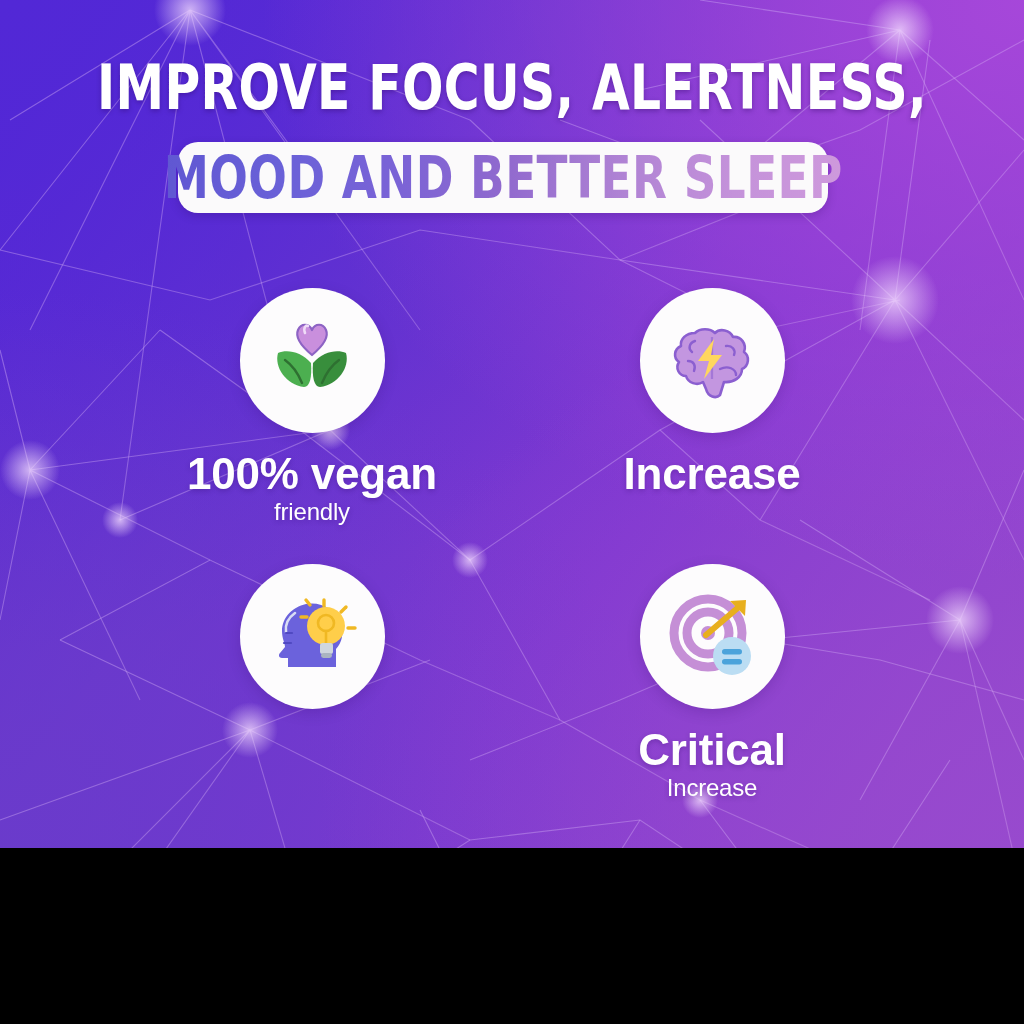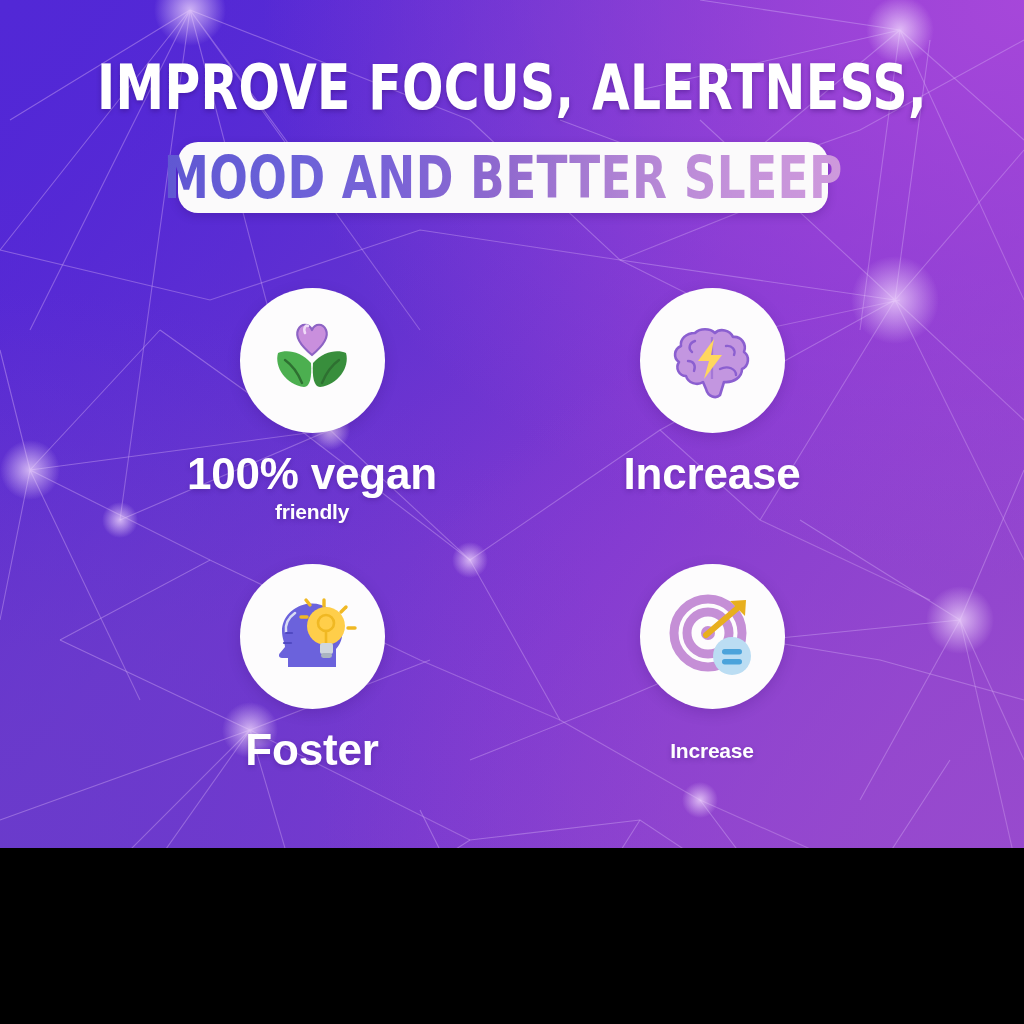--- a/index.html
+++ b/index.html
@@ -91,22 +91,22 @@
     font-weight:700;
     font-size:44px;
     line-height:37px;
     color:#ffffff;
     letter-spacing:-0.2px;
     text-shadow:0 2px 5px rgba(40,0,90,0.25);
     white-space:nowrap;
   }
   .lbl-reg{
     display:block;
-    font-weight:700;
-    font-size:21px;
+    font-weight:400;
+    font-size:24px;
     line-height:39px;
     color:#ffffff;
     letter-spacing:-0.2px;
     text-shadow:0 2px 5px rgba(40,0,90,0.25);
     white-space:nowrap;
   }
   
   .grid .feature.row2{ margin-top:18px; }
 </style>
 </head>
@@ -237,36 +237,36 @@
             <path d="M48 18 L44 13"></path>
           </g>
           <circle cx="64" cy="39" r="19" fill="#FFCE4A"></circle>
           <path d="M56 36 a8 8 0 1 1 8 8 M72 36 a8 8 0 1 0 -8 8" fill="none" stroke="#F0B823" stroke-width="2.6"></path>
           <path d="M64 44 L64 58" stroke="#F0B823" stroke-width="2.6" stroke-linecap="round"></path>
           <rect x="58" y="56" width="13" height="11" rx="2.5" fill="#CFD6DE"></rect>
           <rect x="59" y="66" width="11" height="5" rx="2.4" fill="#AAB4C0"></rect>
         </svg>
       </div>
       <div class="labels">
-        <span class="lbl-bold">Foster</span>
       </div>
     </div>
 
     <div class="feature row2">
       <div class="icon-circle">
         <svg width="100" height="100" viewBox="0 0 100 100">
           <circle cx="46" cy="46" r="34" fill="none" stroke="#C58FD6" stroke-width="9"></circle>
           <circle cx="46" cy="46" r="21" fill="none" stroke="#C58FD6" stroke-width="9"></circle>
           <circle cx="46" cy="46" r="7" fill="#C58FD6"></circle>
           <path d="M44 48 L78 19" stroke="#E8AF1E" stroke-width="6" stroke-linecap="round"></path>
           <path d="M68 14 L84 13 L83 29 L75 21 Z" fill="#E8AF1E"></path>
           <circle cx="70" cy="69" r="19" fill="#BBDDF3"></circle>
           <rect x="60" y="62" width="20" height="5.5" rx="2.7" fill="#4BA3DB"></rect>
           <rect x="60" y="72" width="20" height="5.5" rx="2.7" fill="#4BA3DB"></rect>
         </svg>
       </div>
       <div class="labels">
+        <span class="lbl-bold">Critical</span>
         <span class="lbl-reg">Increase</span>
       </div>
     </div>
 
   </div>
 </div>
 
 </body></html>

